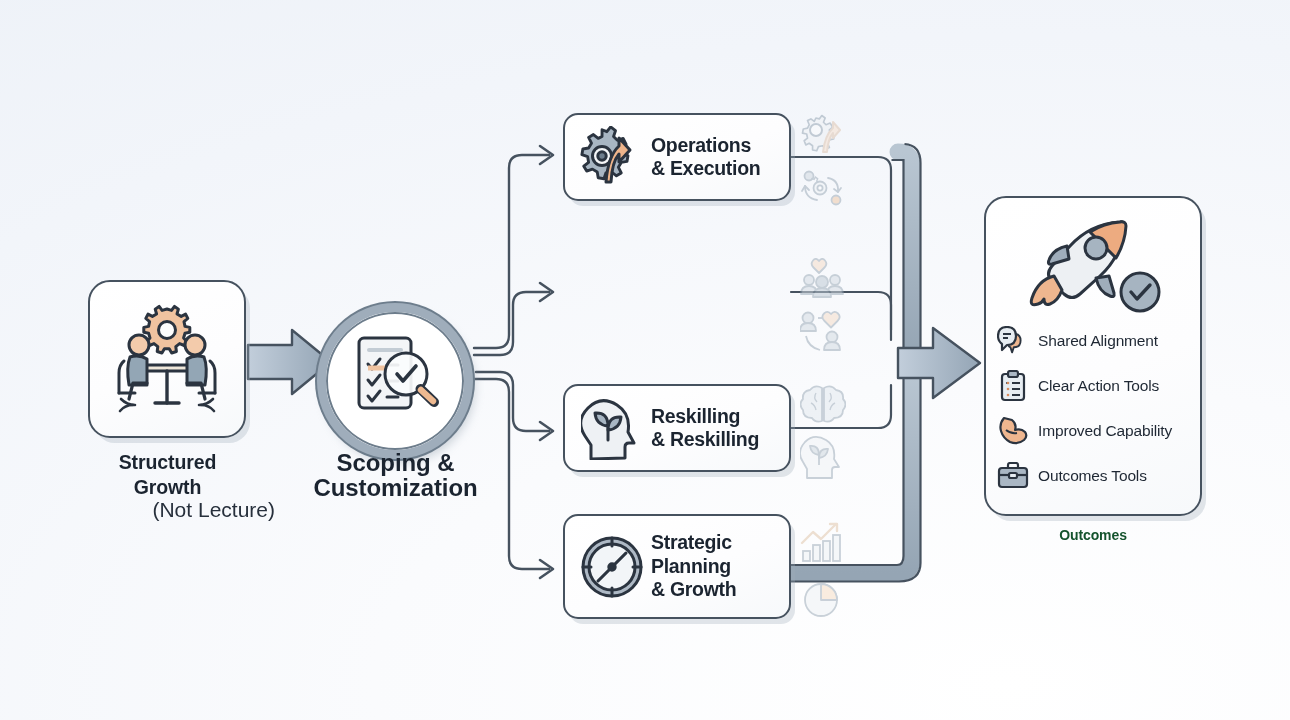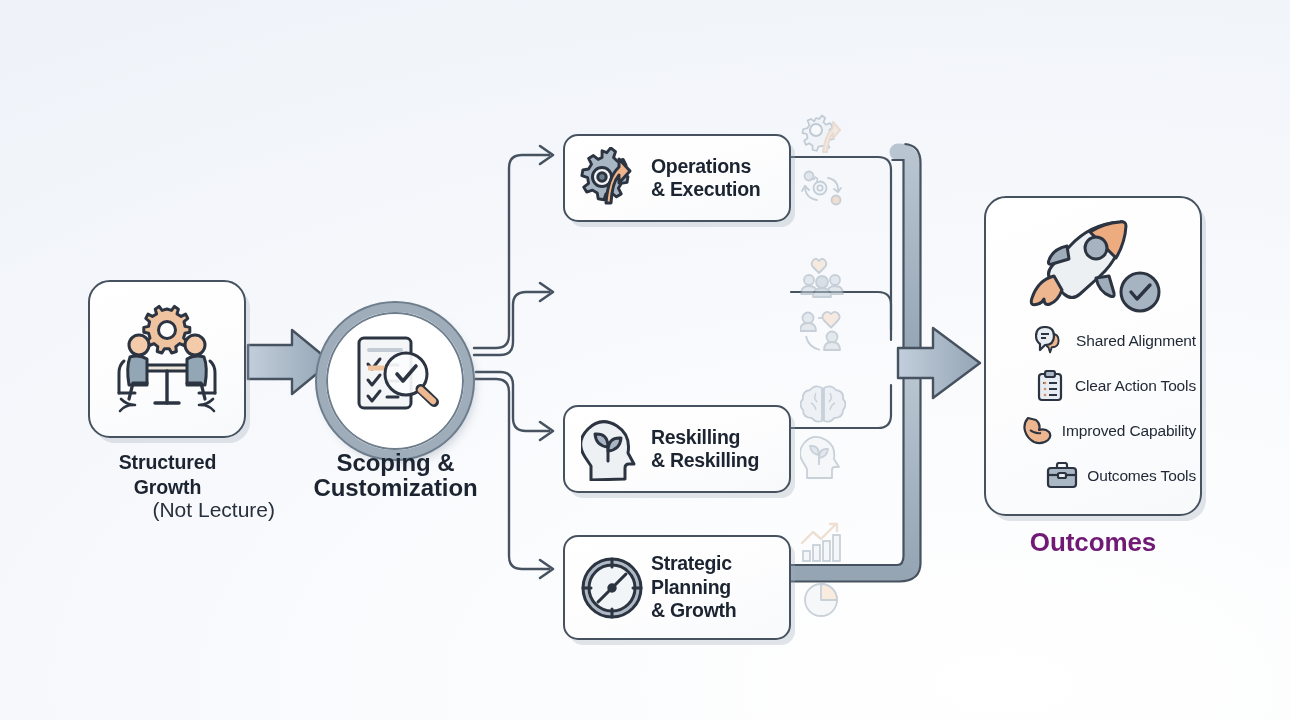--- a/index.html
+++ b/index.html
@@ -100,21 +100,20 @@
   }
 
   
   .pillar {
     left: 563px;
     width: 228px;
     border-radius: 15px;
     display: flex;
     align-items: center;
     padding: 0 10px 0 12px;
-    margin-top: 21px;
   }
   .pillar .p-icon {
     flex: 0 0 auto;
     width: 70px;
     height: 70px;
     display: flex;
     align-items: center;
     justify-content: center;
   }
   .pillar .p-text {
@@ -157,21 +156,20 @@
   #outcome-list {
     position: absolute;
     left: 996px;
     top: 318px;
     width: 200px;
   }
   .o-row {
     display: flex;
     align-items: center;
     height: 45px;
-    justify-content: flex-end;
   }
   .o-row .o-icon {
     flex: 0 0 auto;
     width: 34px;
     height: 32px;
     display: flex;
     align-items: center;
     justify-content: center;
   }
   .o-row .o-label {
@@ -180,22 +178,22 @@
     margin-left: 8px;
     white-space: nowrap;
     letter-spacing: -0.15px;
   }
   #outcome-label {
     position: absolute;
     left: 984px;
     top: 527px;
     width: 218px;
     text-align: center;
-    color: #701a75;
-    font-size: 26px;
+    color: #14532d;
+    font-size: 14px;
     font-weight: bold;
     letter-spacing: -0.1px;
   }
 </style>
 </head>
 <body>
 
 <div id="stage">
 
   <svg id="wires" viewBox="0 0 1290 720">

